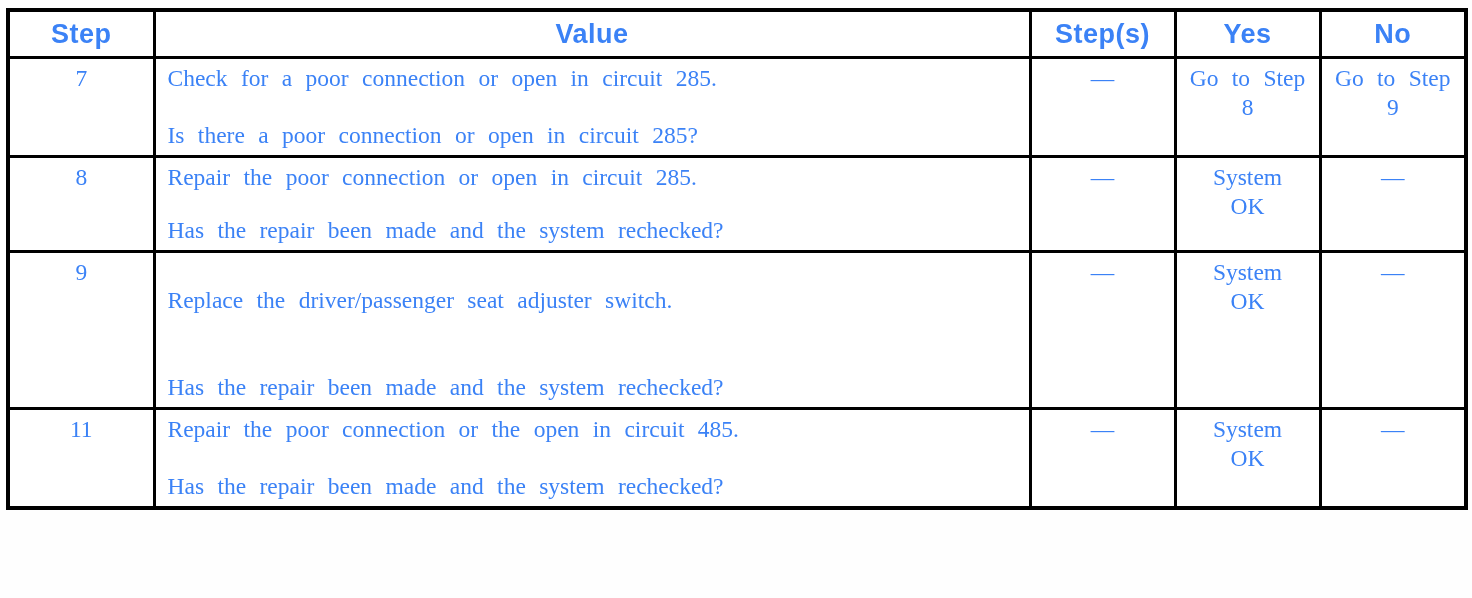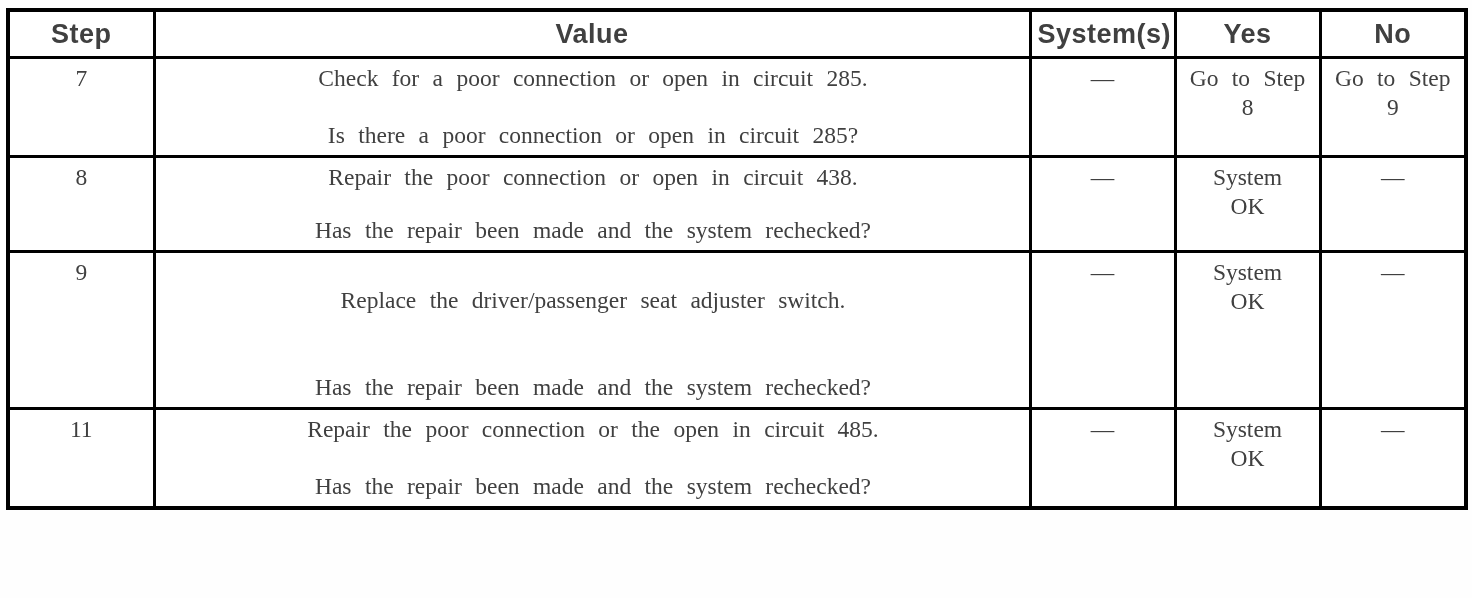--- a/index.html
+++ b/index.html
@@ -10,21 +10,21 @@
     height: 598px;
     overflow: hidden;
   }
   .page {
     width: 1472px;
     height: 598px;
     background: #fefefe;
     box-sizing: border-box;
     padding: 8px 6px;
     font-family: "Liberation Serif", "DejaVu Serif", serif;
-    color: #404040;
+    color: #3b82f6;
   }
   table.diag {
     border-collapse: collapse;
     table-layout: fixed;
     width: 1458px;
     background: #ffffff;
   }
   table.diag, table.diag td, table.diag th {
     border: 3px solid #000000;
   }
@@ -56,21 +56,20 @@
   }
   td.step-col, td.value-col, td.yes-col, td.no-col {
     text-align: center;
     white-space: pre-line;
   }
   td.action-col { padding-left: 12px; padding-right: 10px; }
   .action-wrap {
     display: flex;
     flex-direction: column;
     justify-content: space-between;
-    align-items: center;
   }
   tr.r0 .action-wrap { min-height: 86px; }
   tr.r1 .action-wrap { min-height: 82px; }
   tr.r2 .action-wrap { min-height: 116px; margin-top: 28px; }
   tr.r3 .action-wrap { min-height: 84px; }
   tr.r4 .action-wrap { min-height: 86px; }
 </style>
 </head>
 <body>
 
@@ -80,21 +79,21 @@
       <col class="c-step">
         <col class="c-action">
         <col class="c-value">
         <col class="c-yes">
         <col class="c-no">
     </colgroup>
     <thead>
       <tr style="height:38px;">
         <th>Step</th>
         <th>Value</th>
-        <th>System(s)</th>
+        <th>Step(s)</th>
         <th>Yes</th>
         <th>No</th>
       </tr>
     </thead>
     <tbody>
       <tr class="r0">
         <td class="step-col">7</td>
         <td class="action-col">
           <div class="action-wrap">
             <div>Check for a poor connection or open in circuit 285.</div>
@@ -104,21 +103,21 @@
         <td class="value-col">—</td>
         <td class="yes-col">Go to Step
 8</td>
         <td class="no-col">Go to Step
 9</td>
       </tr>
       <tr class="r1">
         <td class="step-col">8</td>
         <td class="action-col">
           <div class="action-wrap">
-            <div>Repair the poor connection or open in circuit 438.</div>
+            <div>Repair the poor connection or open in circuit 285.</div>
             <div>Has the repair been made and the system rechecked?</div>
           </div>
         </td>
         <td class="value-col">—</td>
         <td class="yes-col">System
 OK</td>
         <td class="no-col">—</td>
       </tr>
       <tr class="r2">
         <td class="step-col">9</td>

